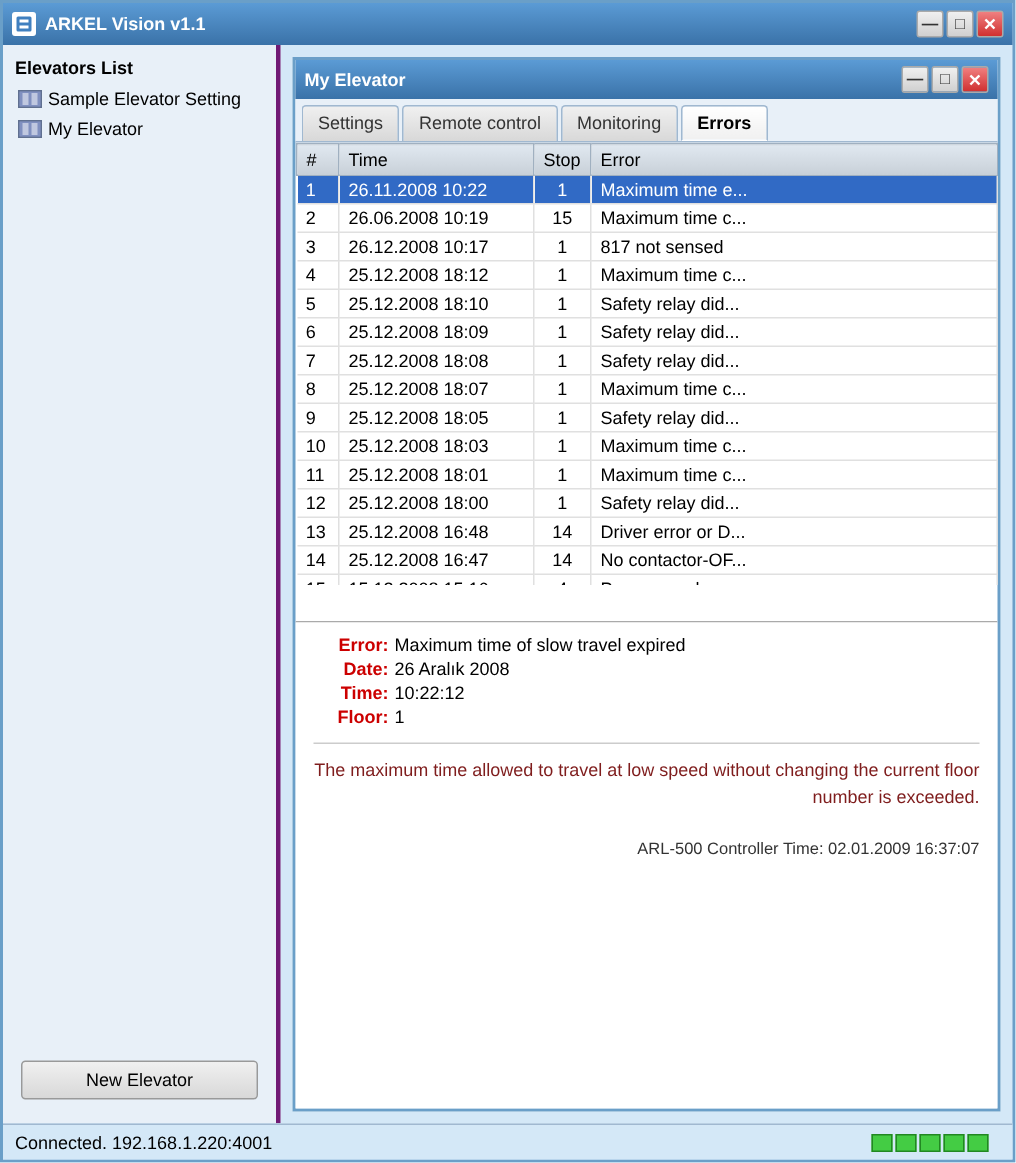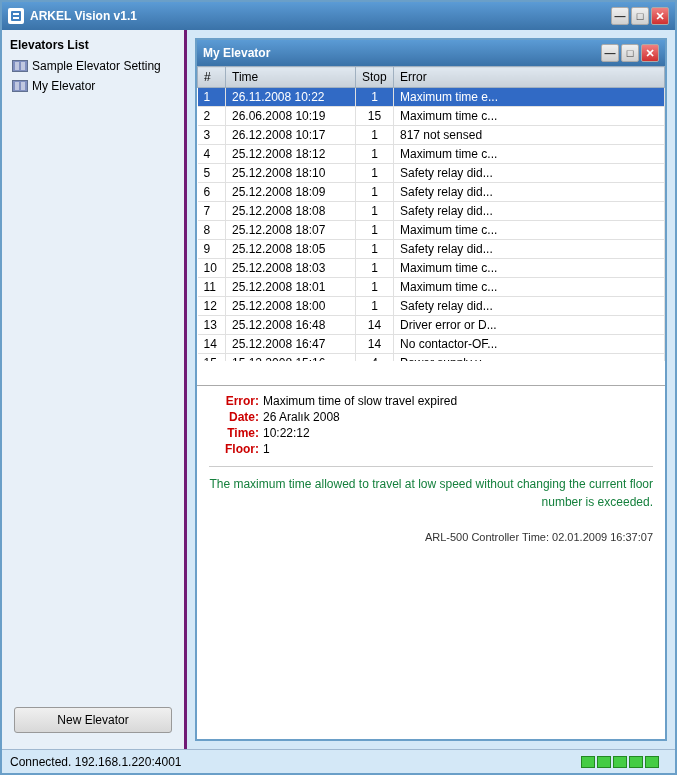--- a/index.html
+++ b/index.html
@@ -39,21 +39,21 @@
     .error-table th { background: linear-gradient(to bottom, #e0e8f0, #c8d0d8); padding: 3px 6px; border: 1px solid #a0b0c0; text-align: left; font-weight: normal; color: #000; position: sticky; top: 0; z-index: 1; }
     .error-table td { padding: 2px 6px; border-bottom: 1px solid #e0e0e0; border-right: 1px solid #e0e0e0; white-space: nowrap; overflow: hidden; text-overflow: ellipsis; max-width: 200px; }
     .error-table tr.selected td { background: #316ac5; color: white; }
     .table-scroll { overflow-y: scroll; overflow-x: hidden; height: 295px; }
 
     
     .detail-section { flex: 1; overflow-y: scroll; padding: 8px 12px; background: #fff; font-size: 12px; position: relative; text-align: right; }
     .detail-line { display: flex; margin-bottom: 2px; }
     .detail-label { color: #c00; font-weight: bold; min-width: 50px; }
     .detail-value { color: #000; }
-    .detail-desc { margin-top: 10px; color: #15803d; line-height: 1.5; border-top: 1px solid #ccc; padding-top: 8px; }
+    .detail-desc { margin-top: 10px; color: #7f1d1d; line-height: 1.5; border-top: 1px solid #ccc; padding-top: 8px; }
     .controller-time { margin-top: 20px; font-size: 11px; color: #333; }
 
     
     .status-bar { height: 24px; background: #d4e8f7; border-top: 1px solid #a0b8d0; display: flex; align-items: center; padding: 0 8px; font-size: 11px; }
     .status-text { flex: 1; }
     .signal-bars { display: flex; align-items: center; gap: 2px; margin-right: 8px; }
     .signal-bar { width: 14px; height: 12px; background: #44cc44; border: 1px solid #228822; }
   </style>
 </head>
 <body>
@@ -103,20 +103,26 @@
     </div>
 
     <div class="inner-window">
       <div class="inner-titlebar">
         <span class="title-text">My Elevator</span>
         <div class="win-btn">—</div>
         <div class="win-btn">□</div>
         <div class="win-btn close-btn">✕</div>
       </div>
 
+      <div class="tabs-bar">
+        <div class="tab">Settings</div>
+        <div class="tab">Remote control</div>
+        <div class="tab">Monitoring</div>
+        <div class="tab active">Errors</div>
+      </div>
 
       <div class="inner-body">
 
         <div class="table-section">
           <div class="table-scroll">
             <table class="error-table">
               <thead>
                 <tr>
                   <th style="width:28px">#</th>
                   <th style="width:130px">Time</th>

